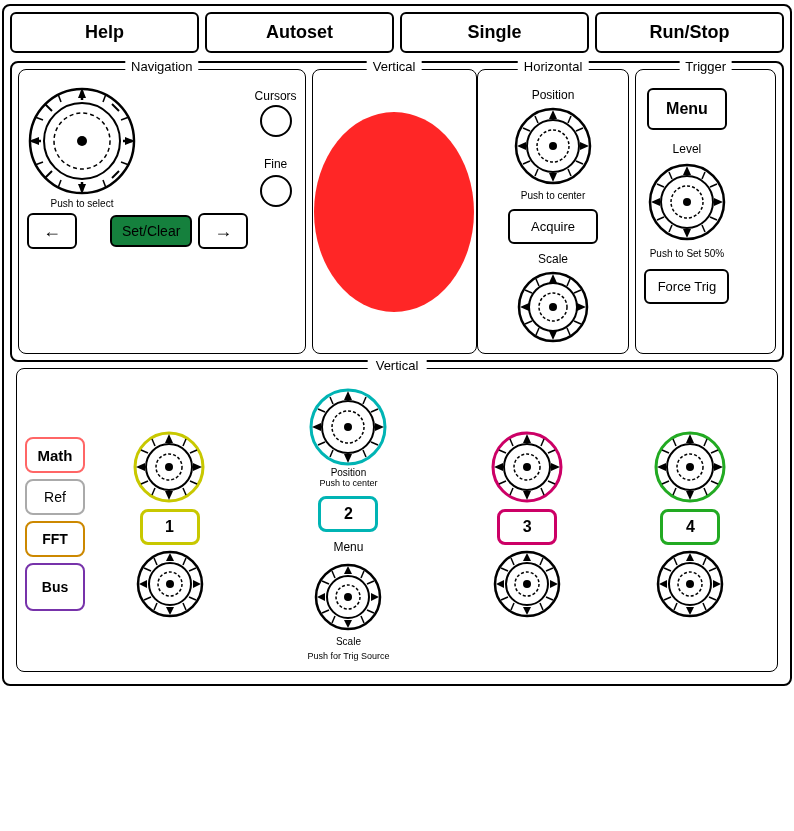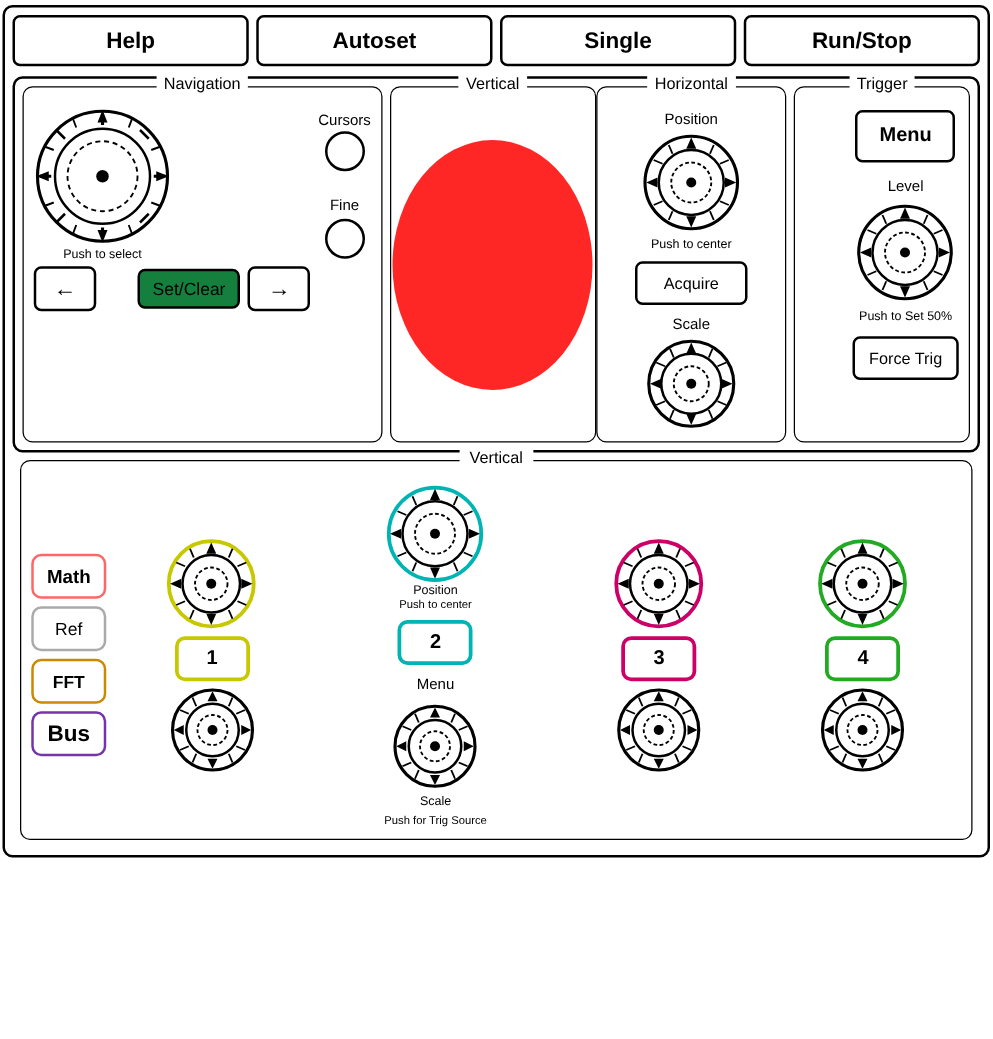--- a/index.html
+++ b/index.html
@@ -216,21 +216,21 @@
       flex-direction: column;
       align-items: center;
     }
 
     
     .trigger-section {
       flex: 1;
       margin: 6px;
       display: flex;
       flex-direction: column;
-      align-items: flex-end;
+      align-items: flex-start;
     }
 
     
     .vertical-section {
       border: 1.5px solid #000;
       border-radius: 8px;
       margin: 6px;
       padding: 10px 8px;
       position: relative;
     }
@@ -296,22 +296,22 @@
       font-size: 14px;
       font-weight: bold;
       cursor: pointer;
       background: #fff;
     }
 
     .bus-btn {
       border: 2px solid #7733aa;
       border-radius: 8px;
       width: 60px;
-      height: 36px;
-      font-size: 18px;
+      height: 48px;
+      font-size: 14px;
       font-weight: bold;
       cursor: pointer;
       background: #fff;
     }
 
     .side-btns {
       display: flex;
       flex-direction: column;
       gap: 6px;
       align-items: center;

